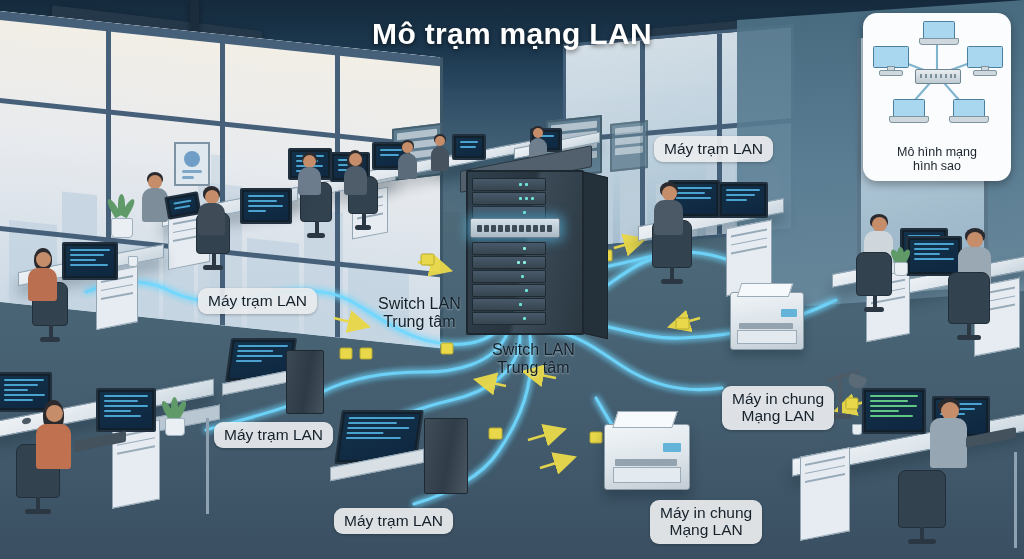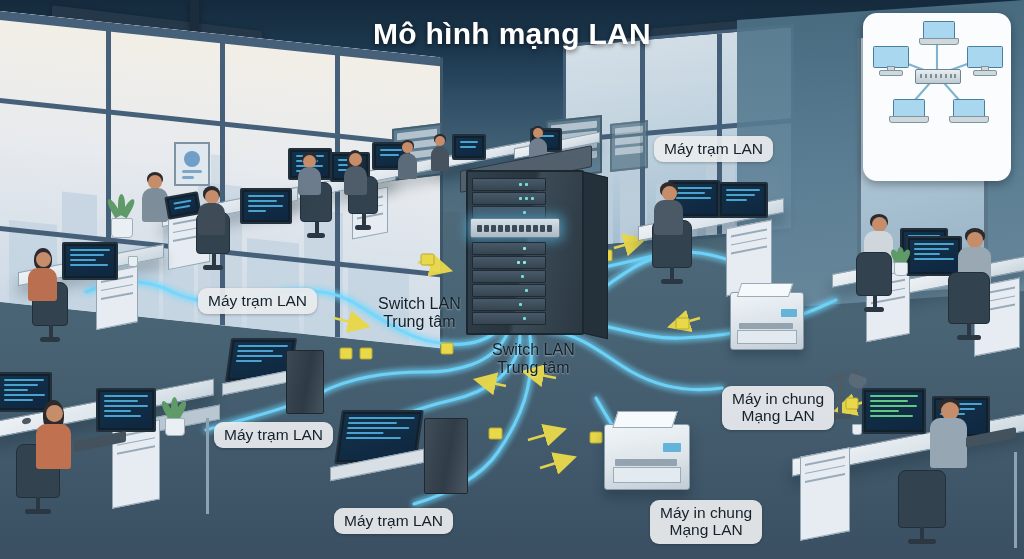--- a/index.html
+++ b/index.html
@@ -788,21 +788,21 @@
   <div class="lbl plain" style="left:492px;top:341px;">Switch LAN
 Trung tâm</div>
   <div class="lbl" style="left:214px;top:422px;">Máy trạm LAN</div>
   <div class="lbl" style="left:334px;top:508px;">Máy trạm LAN</div>
   <div class="lbl" style="left:722px;top:386px;">Máy in chung
 Mạng LAN</div>
   <div class="lbl" style="left:650px;top:500px;">Máy in chung
 Mạng LAN</div>
 
   <div class="title">
-    <span class="t">Mô hình mạng LAN</span>
+    <span class="t">Mô trạm mạng LAN</span>
   </div>
 
   <div class="inset">
     <svg width="148" height="130" viewBox="0 0 148 130">
       <g stroke="#7fb4cf" stroke-width="2.1" fill="none">
         <line x1="74" y1="62" x2="74" y2="30"></line>
         <line x1="74" y1="62" x2="32" y2="46"></line>
         <line x1="74" y1="62" x2="118" y2="46"></line>
         <line x1="74" y1="62" x2="44" y2="96"></line>
         <line x1="74" y1="62" x2="104" y2="96"></line>
@@ -842,15 +842,17 @@
     <div class="node" style="left:26px;top:86px;width:38px;height:24px;">
       <div class="screen" style="position:absolute;left:4px;top:0;width:30px;height:17px;"></div>
       <div class="neck" style="position:absolute;left:0;top:17px;width:38px;height:5px;border-radius:1px 1px 3px 3px;"></div>
     </div>
     
     <div class="node" style="left:86px;top:86px;width:38px;height:24px;">
       <div class="screen" style="position:absolute;left:4px;top:0;width:30px;height:17px;"></div>
       <div class="neck" style="position:absolute;left:0;top:17px;width:38px;height:5px;border-radius:1px 1px 3px 3px;"></div>
     </div>
 
+    <div class="cap">Mô hình mạng
+hình sao</div>
   </div>
 
 </div>
 
 </body></html>

